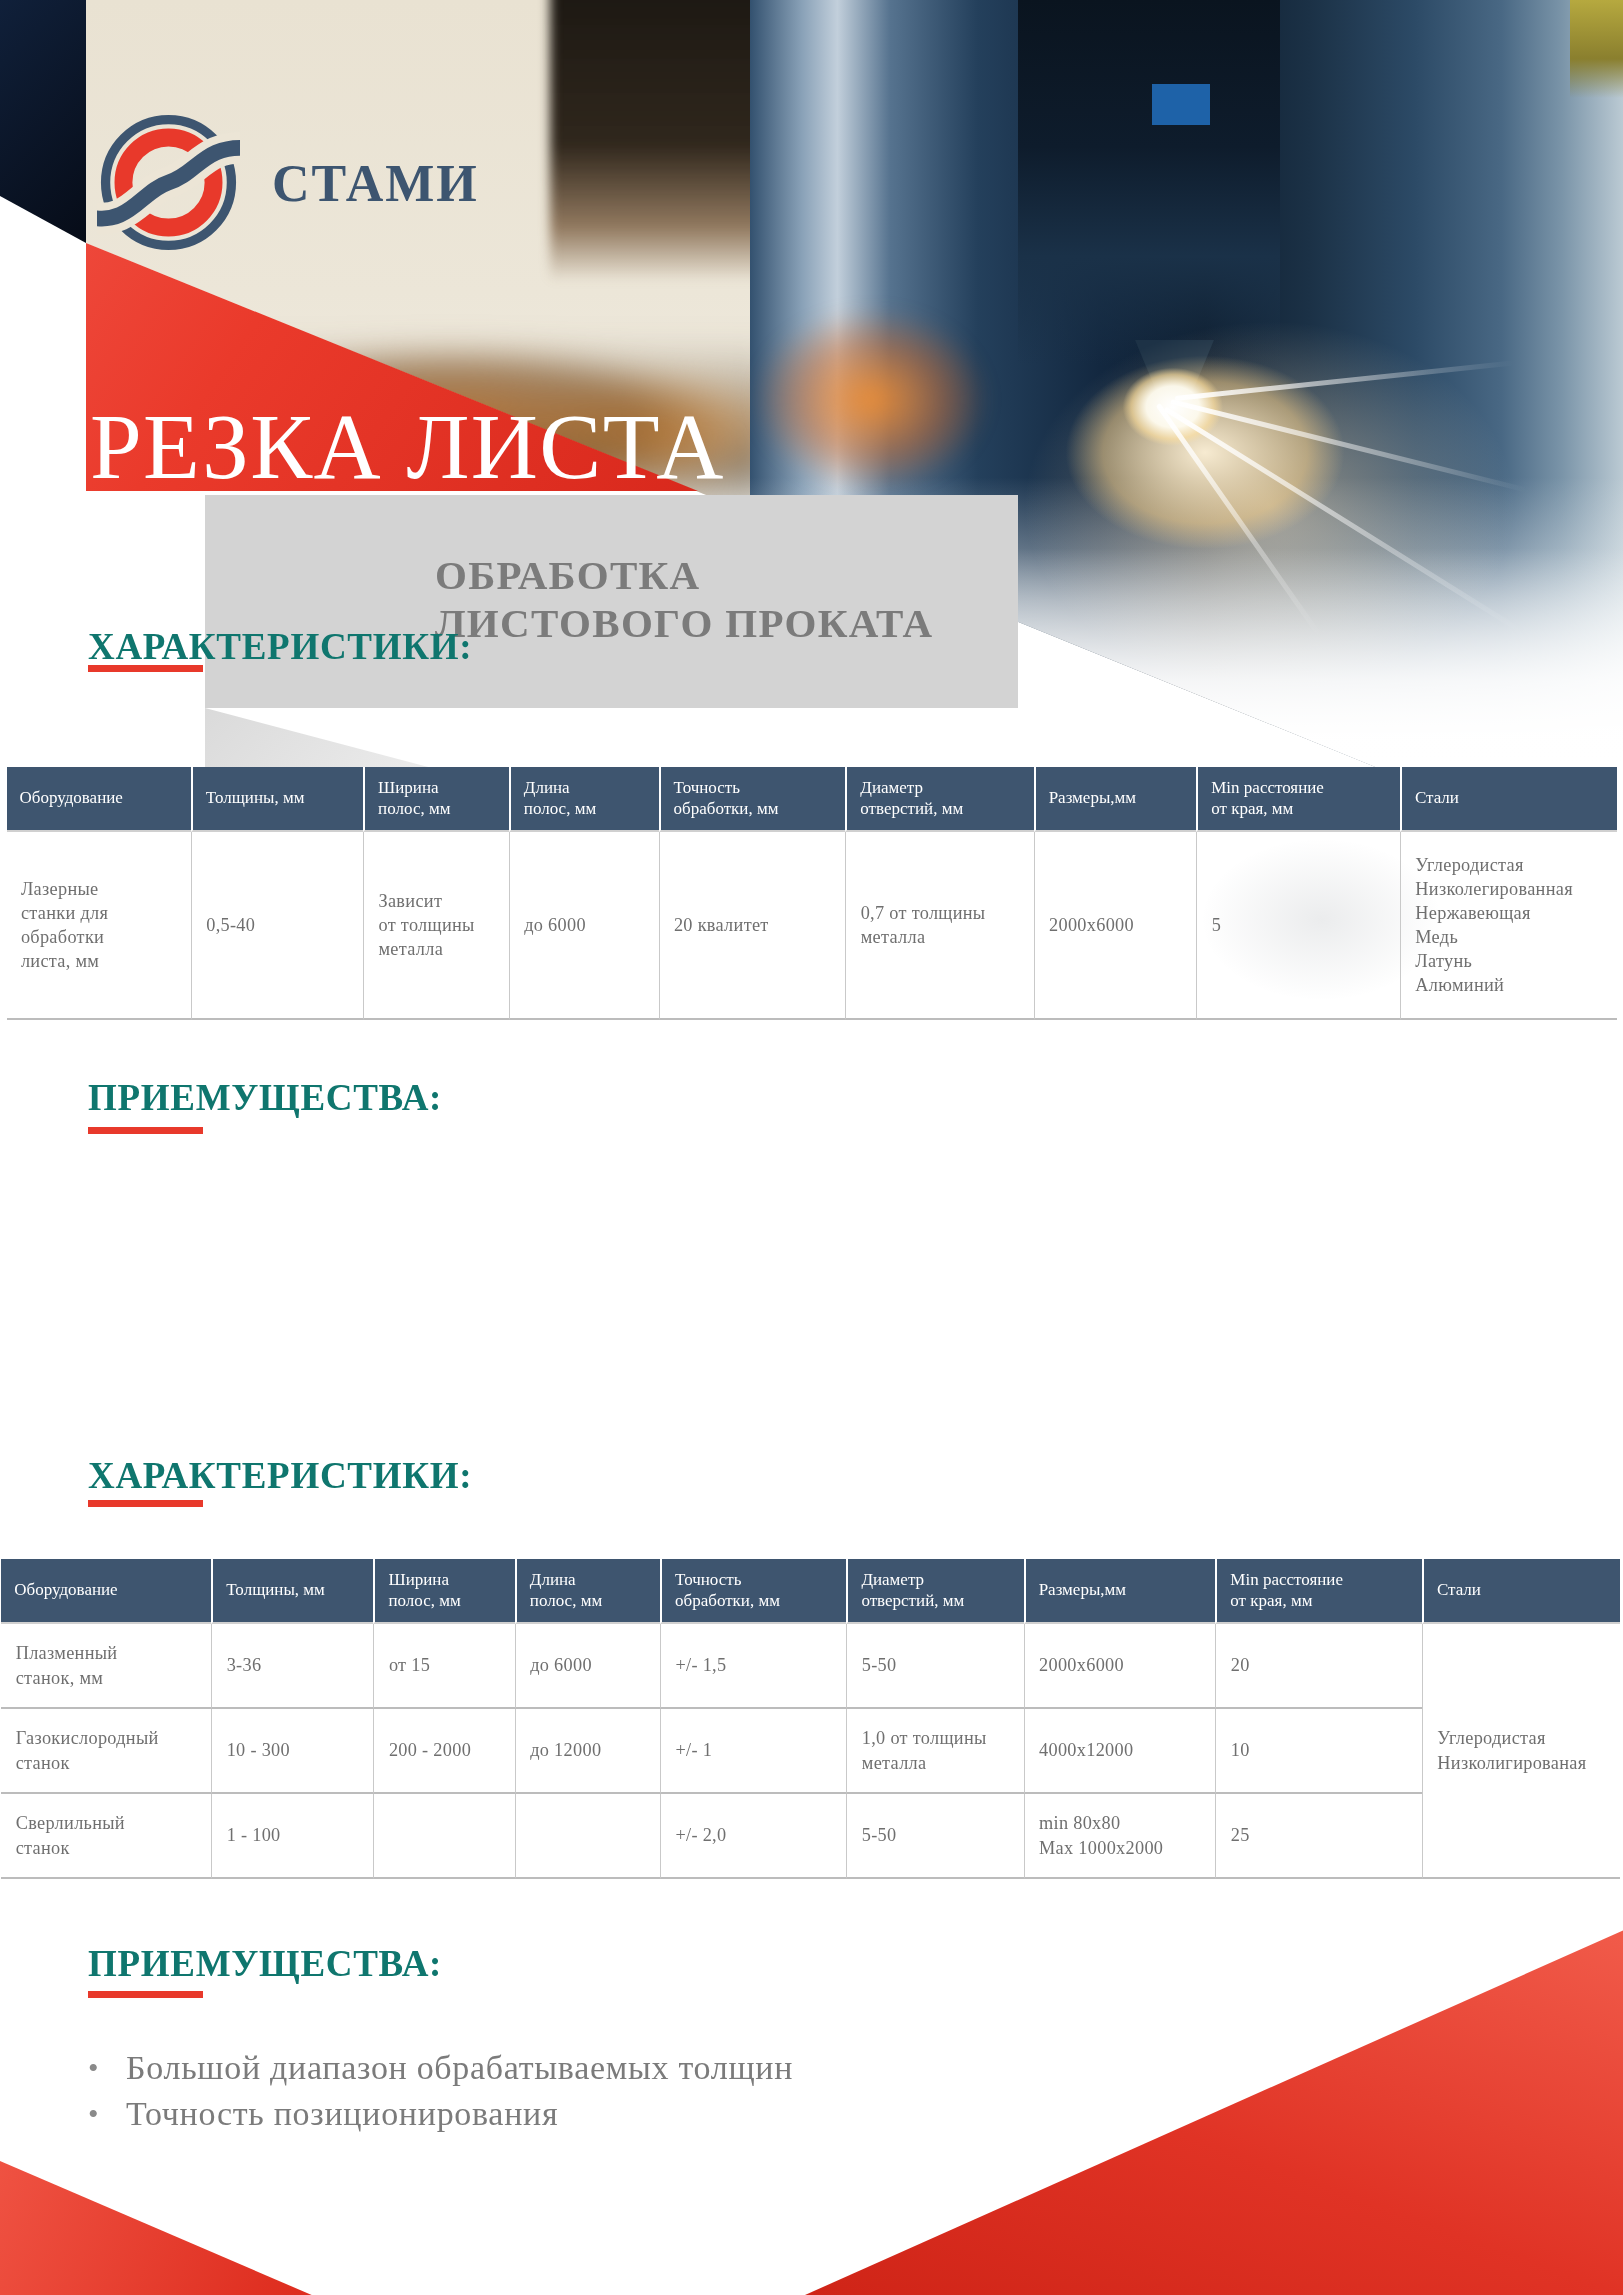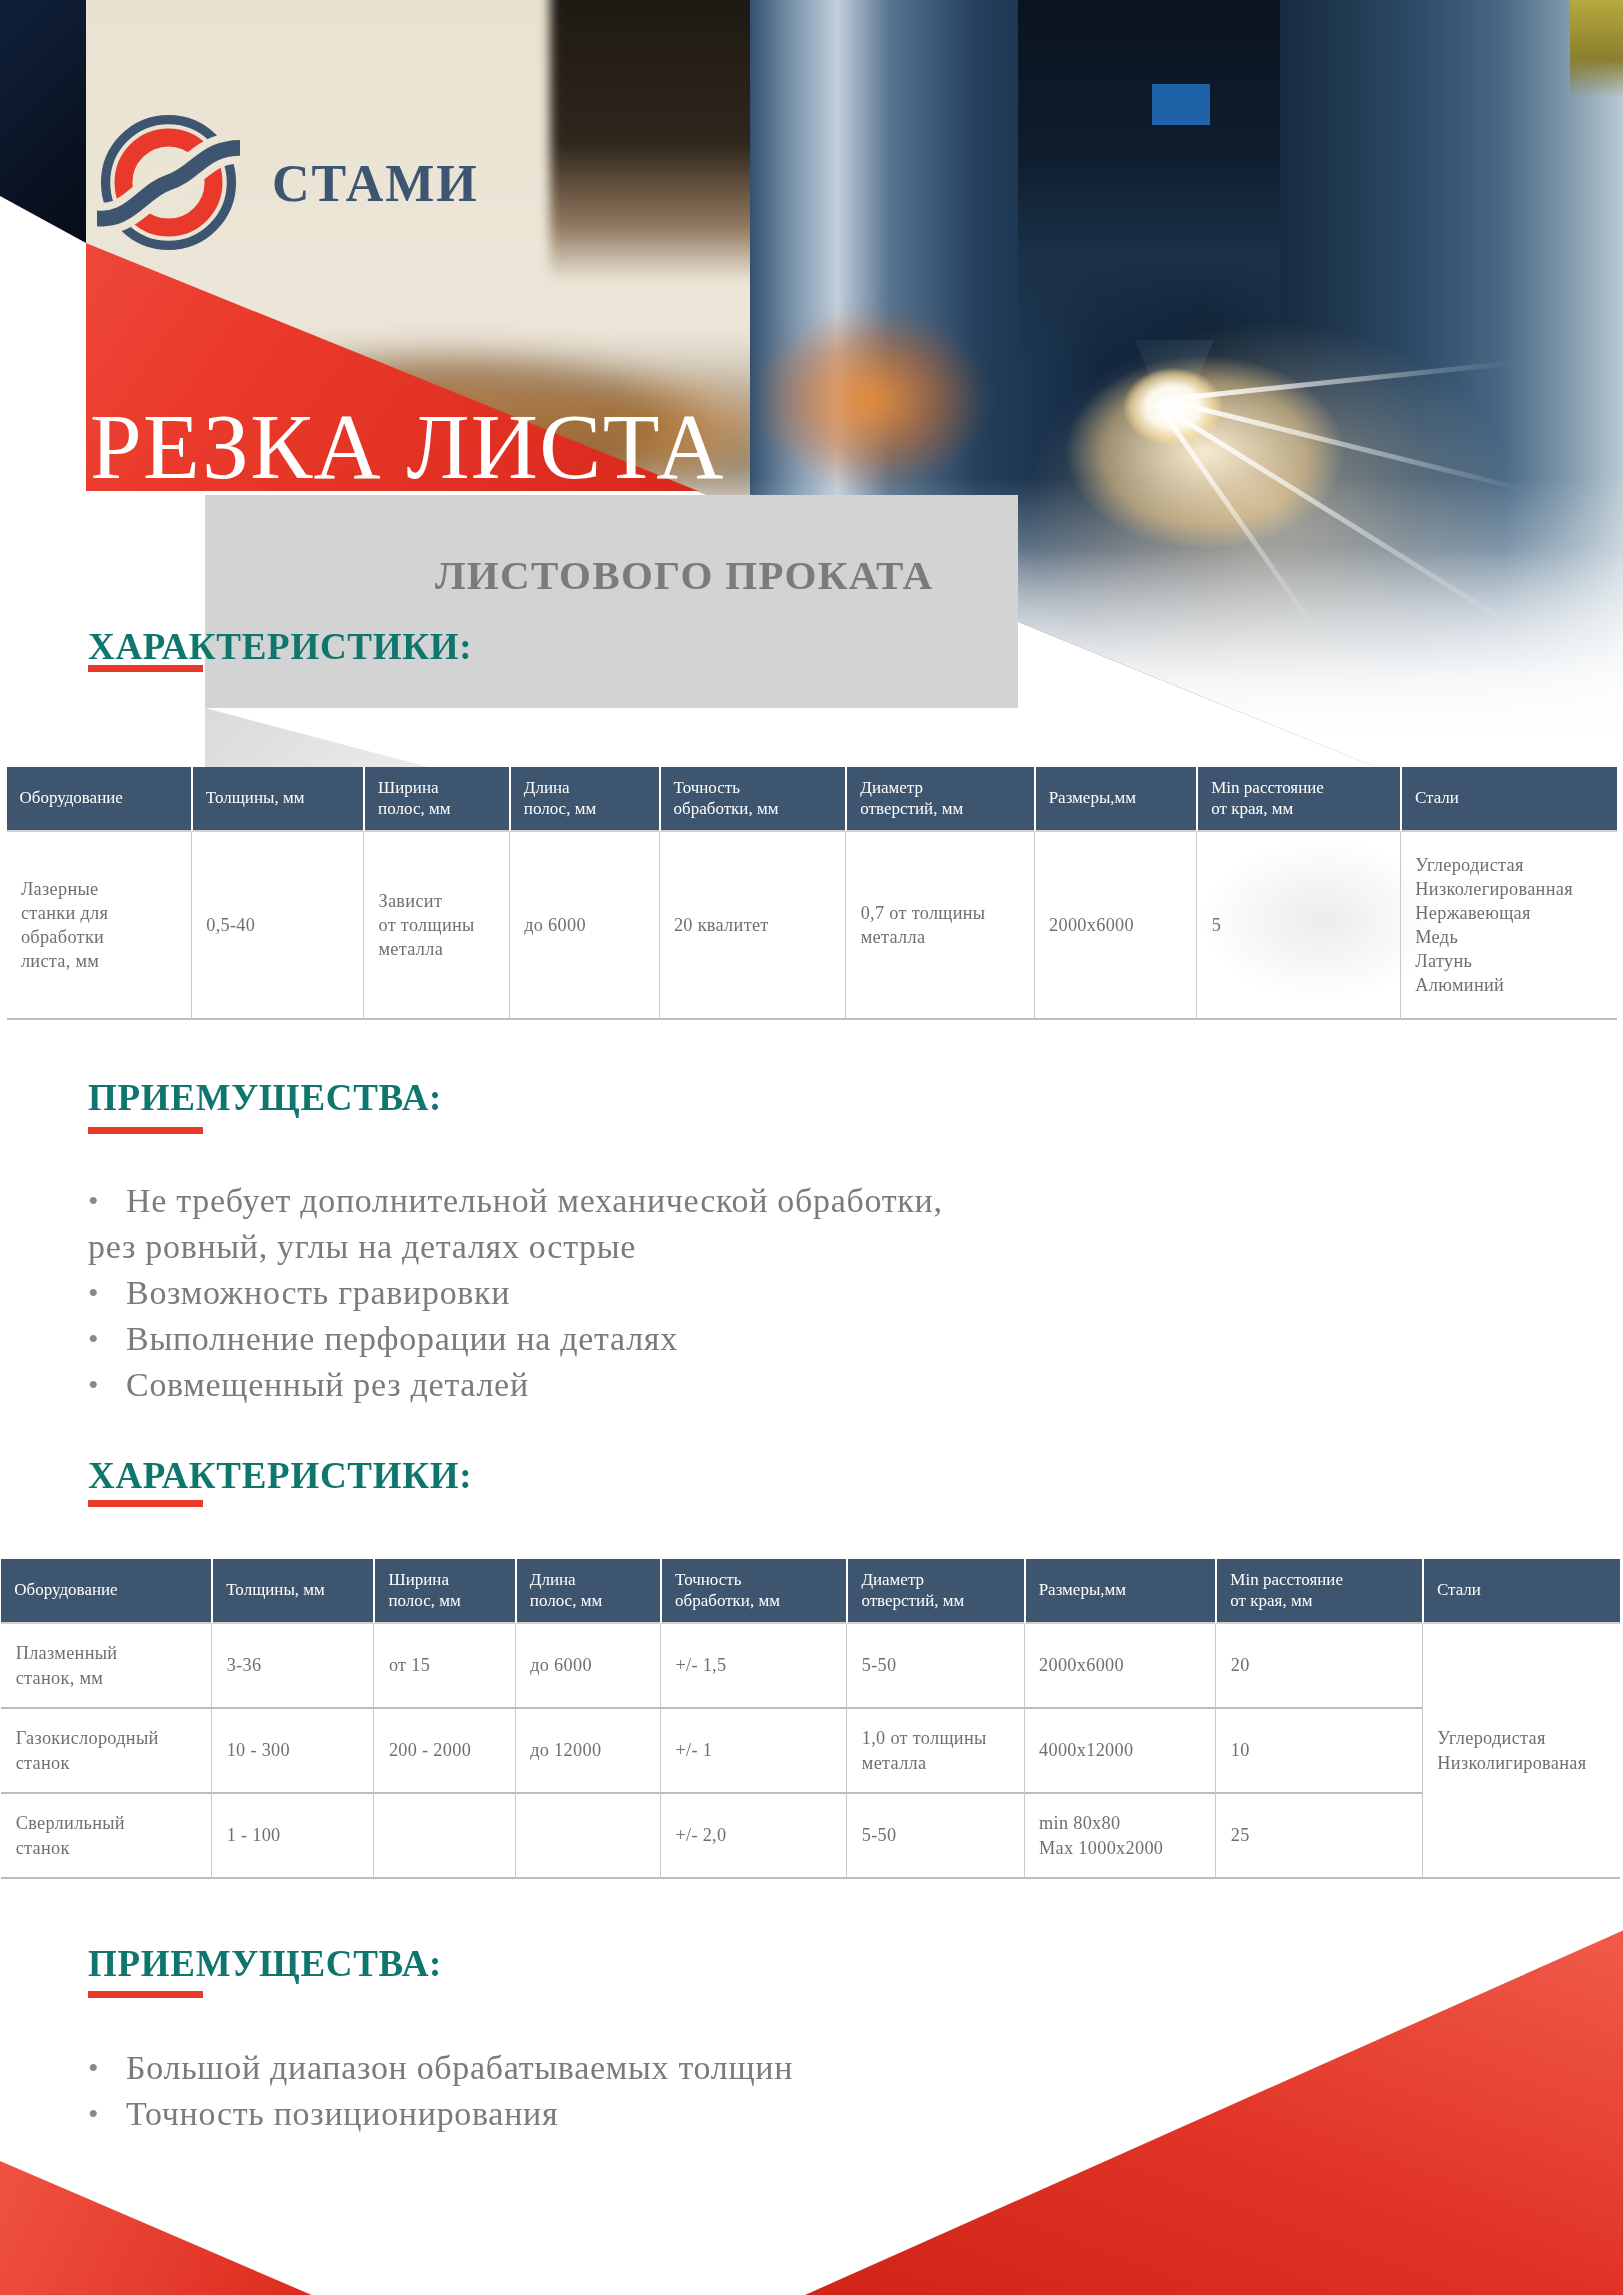--- a/index.html
+++ b/index.html
@@ -128,20 +128,21 @@
     <circle cx="100" cy="100" r="63" fill="none" stroke="#e8392b" stroke-width="25"></circle>
     <path d="M -12 148 C 45 162 62 112 100 100 C 140 88 150 46 212 52" fill="none" stroke="#ece5d6" stroke-width="44" stroke-linecap="round"></path>
     <path d="M -12 148 C 45 162 62 112 100 100 C 140 88 150 46 212 52" fill="none" stroke="#3d5570" stroke-width="22" stroke-linecap="round"></path>
   </svg>
   <div class="logo-text">СТАМИ</div>
 
   <div class="hero-title">РЕЗКА ЛИСТА</div>
   <div class="subtitle-box"></div>
   <div class="gray-wedge"></div>
   <div class="subtitle">
+    <div>ОБРАБОТКА</div>
     <div>ЛИСТОВОГО ПРОКАТА</div>
   </div>
 
   <div class="section-heading" style="top:625px;">ХАРАКТЕРИСТИКИ:</div>
   <div class="underline" style="top:665px;"></div>
 
   <div class="ghost1"></div>
 
   <div class="table1-wrap">
     <table class="spec">
@@ -196,27 +197,20 @@
 Медь
 Латунь
 Алюминий</td>
         </tr>
       </tbody>
     </table>
   </div>
 
   <div class="section-heading" style="top:1076px;">ПРИЕМУЩЕСТВА:</div>
   <div class="underline" style="top:1127px;"></div>
-  <div class="bullets" style="top:1178px;">
-    <div class="line dot">Не требует дополнительной механической обработки,</div>
-    <div class="line cont">рез ровный, углы на деталях острые</div>
-    <div class="line dot">Возможность гравировки</div>
-    <div class="line dot">Выполнение перфорации на деталях</div>
-    <div class="line dot">Совмещенный рез деталей</div>
-  </div>
 
   <div class="section-heading" style="top:1454px;">ХАРАКТЕРИСТИКИ:</div>
   <div class="underline" style="top:1500px;"></div>
 
   <div class="table2-wrap">
     <table class="spec">
       <colgroup>
         <col style="width:12.97%">
           <col style="width:10.02%">
           <col style="width:8.73%">

